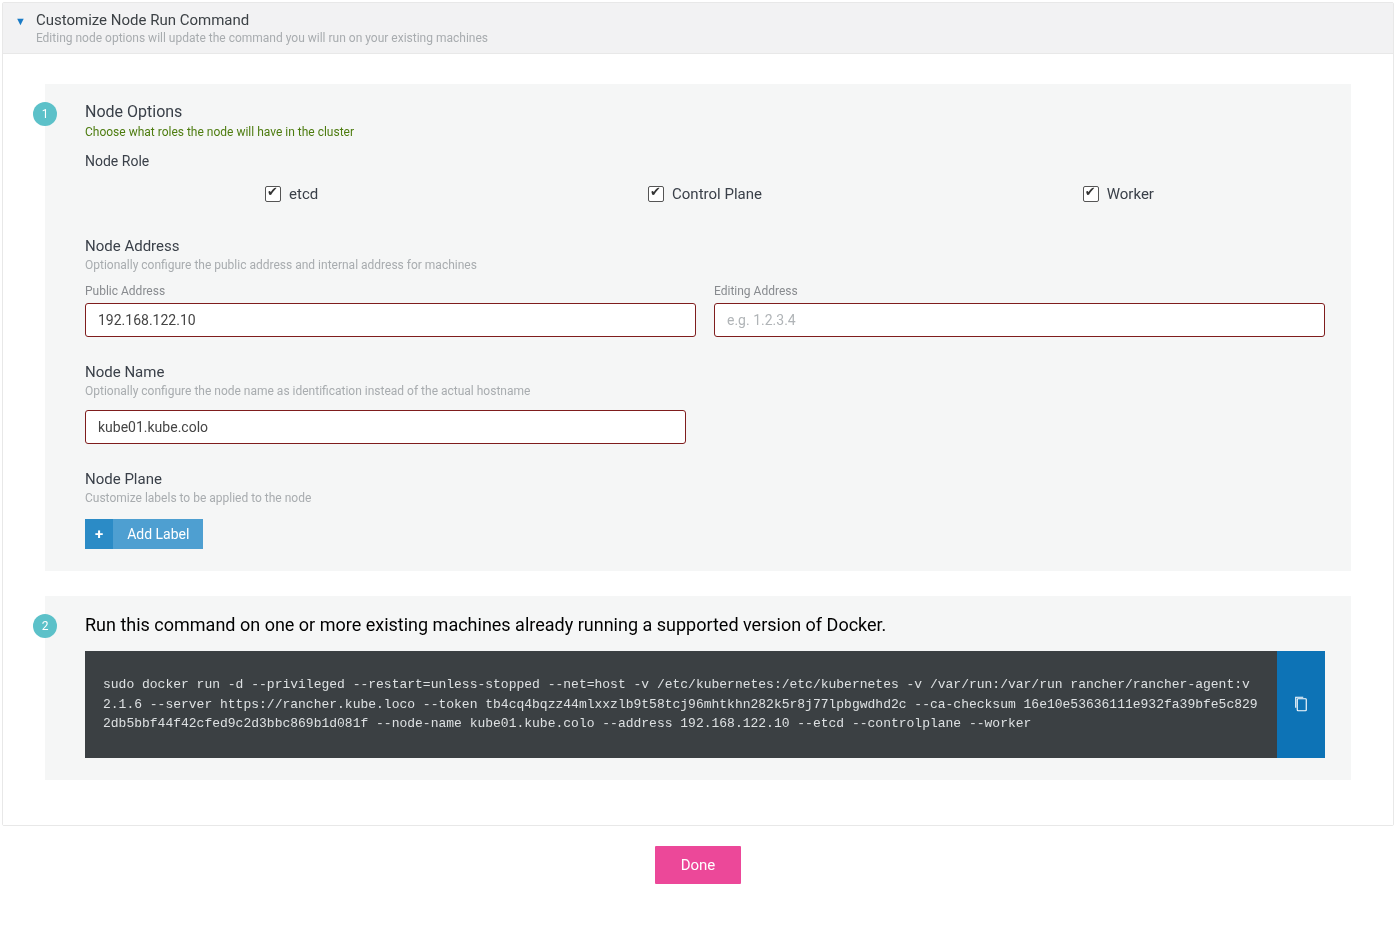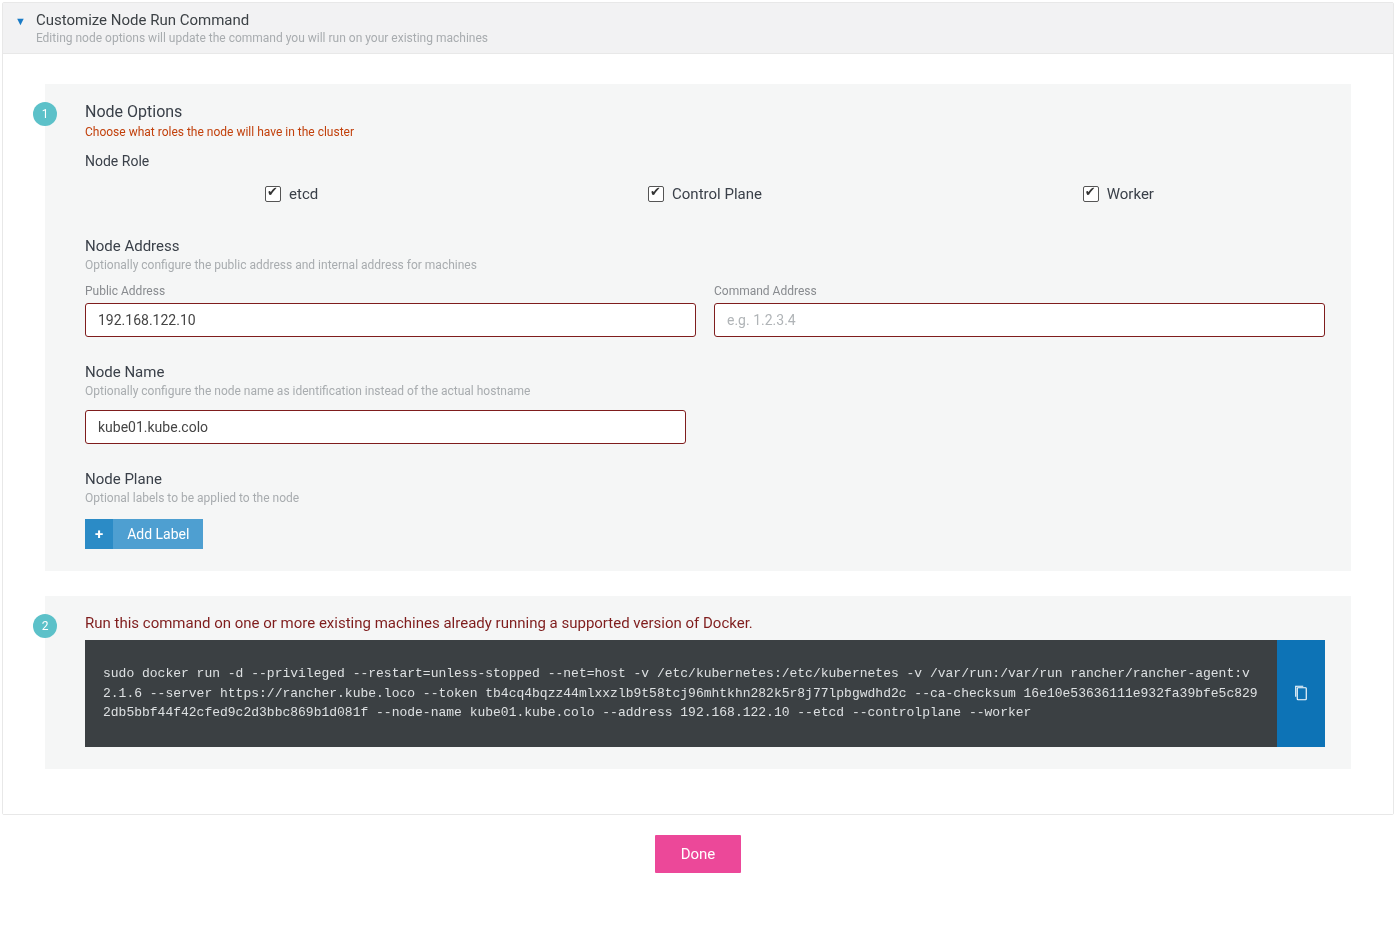--- a/index.html
+++ b/index.html
@@ -70,21 +70,21 @@
       font-weight: 400;
     }
     .section-title {
       font-size: 16px;
       color: #3a4049;
       margin-bottom: 4px;
       font-weight: 400;
     }
     .section-subtitle {
       font-size: 12px;
-      color: #c2410c;
+      color: #4d7c0f;
       margin-bottom: 14px;
     }
     .sub-label {
       font-size: 14px;
       color: #3a4049;
       margin-bottom: 8px;
       font-weight: 400;
     }
     .roles-row {
       display: flex;
@@ -182,23 +182,23 @@
     }
     .add-label-text {
       background: #4e9fd1;
       color: #fff;
       padding: 6px 14px;
       font-size: 14px;
       display: flex;
       align-items: center;
     }
     .step2-title {
-      font-size: 15px;
-      color: #7f1d1d;
-      margin-bottom: 8px;
+      font-size: 18px;
+      color: #000000;
+      margin-bottom: 16px;
     }
     .command-row {
       display: flex;
     }
     .command-box {
       flex: 1;
       background: #3b4043;
       color: #dde0e2;
       font-family: "Consolas", "Monaco", "Courier New", monospace;
       font-size: 13px;
@@ -277,35 +277,35 @@
 
       <div class="block">
         <div class="block-title">Node Address</div>
         <div class="block-subtitle">Optionally configure the public address and internal address for machines</div>
         <div class="two-col">
           <div class="col">
             <div class="field-label">Public Address</div>
             <input class="text-input" type="text" value="192.168.122.10" style="">
           </div>
           <div class="col">
-            <div class="field-label">Command Address</div>
+            <div class="field-label">Editing Address</div>
             <input class="text-input" type="text" placeholder="e.g. 1.2.3.4" style="">
           </div>
         </div>
       </div>
 
       <div class="block" style="margin-top:26px">
         <div class="block-title">Node Name</div>
         <div class="block-subtitle">Optionally configure the node name as identification instead of the actual hostname</div>
         <input class="text-input half-width" type="text" value="kube01.kube.colo" style="">
       </div>
 
       <div class="block" style="margin-top:26px">
         <div class="block-title">Node Plane</div>
-        <div class="block-subtitle">Optional labels to be applied to the node</div>
+        <div class="block-subtitle">Customize labels to be applied to the node</div>
         <div class="add-label-btn">
           <span class="add-label-plus">+</span>
           <span class="add-label-text">Add Label</span>
         </div>
       </div>
     </div>
 
     <div class="step-section">
       <div class="step-badge">2</div>
       <div class="step2-title">Run this command on one or more existing machines already running a supported version of Docker.</div>

